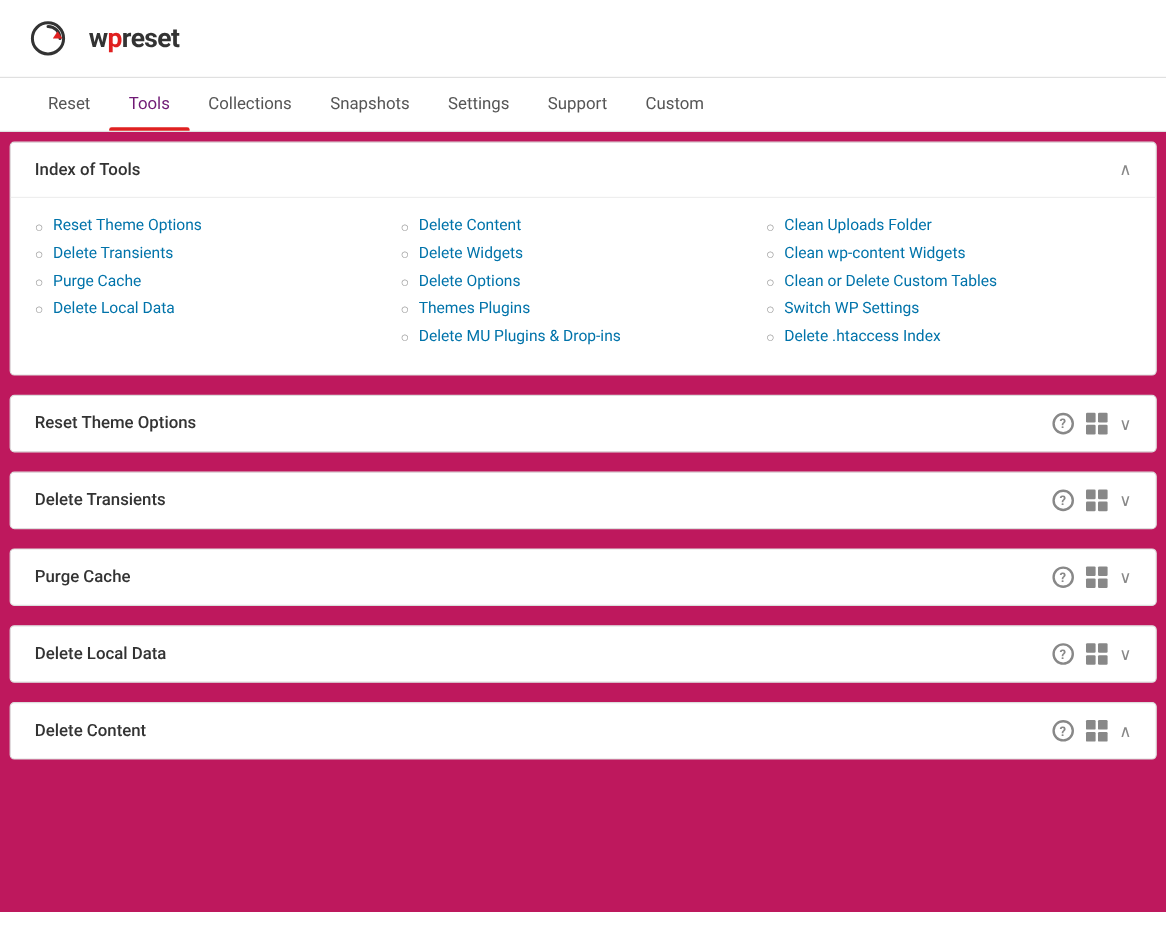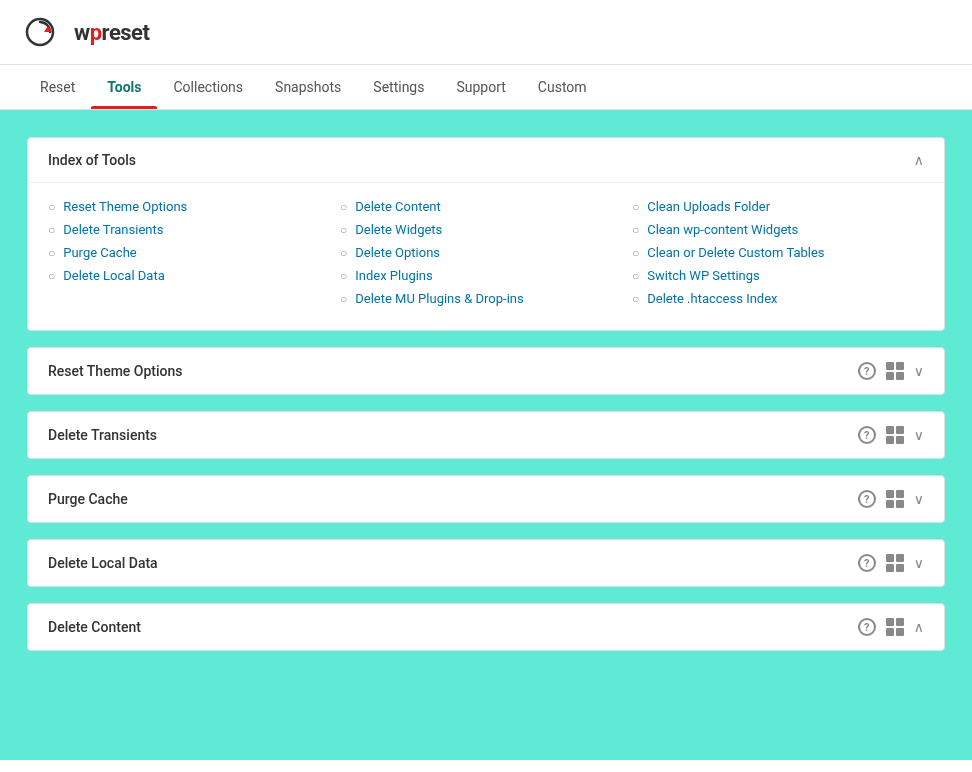--- a/index.html
+++ b/index.html
@@ -6,25 +6,25 @@
     body { font-family: -apple-system, BlinkMacSystemFont, "Segoe UI", Roboto, sans-serif; background: #f1f1f1; font-size: 14px; color: #333; }
     .page-wrapper { background: #fff; min-height: 772px; max-width: 972px; margin: 0 auto; }
     
     
     .header { padding: 16px 24px; background: #fff; border-bottom: 1px solid #e0e0e0; display: flex; align-items: center; }
     .logo { display: flex; align-items: center; gap: 18px; }
     
     
     .nav { background: #fff; border-bottom: 1px solid #e0e0e0; padding: 0 24px; display: flex; gap: 0; }
     .nav-item { padding: 14px 16px; font-size: 14px; color: #555; cursor: pointer; position: relative; text-decoration: none; display: inline-block; }
-    .nav-item.active { color: #0f766e; font-weight: 700; }
+    .nav-item.active { color: #701a75; font-weight: 400; }
     .nav-item.active::after { content: ''; position: absolute; bottom: 0; left: 0; right: 0; height: 3px; background: #e02020; border-radius: 2px 2px 0 0; }
     
     
-    .content { padding: 27px; background: #5eead4; min-height: 650px; }
+    .content { padding: 8px; background: #be185d; min-height: 650px; }
     
     
     .card { background: #fff; border: 1px solid #ddd; border-radius: 4px; margin-bottom: 16px; }
     .card-header { padding: 14px 20px; display: flex; align-items: center; justify-content: space-between; cursor: pointer; }
     .card-header-title { font-size: 14px; font-weight: 500; color: #333; }
     .card-header-actions { display: flex; align-items: center; gap: 10px; }
     .card-body { padding: 16px 20px 20px 20px; border-top: 1px solid #eee; }
     
     
     .index-card .card-body { padding: 12px 20px 20px 20px; }
@@ -114,21 +114,21 @@
             <div class="index-item">
               <span class="bullet">○</span>
               <a>Delete Widgets</a>
             </div>
             <div class="index-item">
               <span class="bullet">○</span>
               <a>Delete Options</a>
             </div>
             <div class="index-item">
               <span class="bullet">○</span>
-              <a>Index Plugins</a>
+              <a>Themes Plugins</a>
             </div>
             <div class="index-item">
               <span class="bullet">○</span>
               <a>Delete MU Plugins &amp; Drop-ins</a>
             </div>
           </div>
 
           <div class="index-col">
             <div class="index-item">
               <span class="bullet">○</span>

